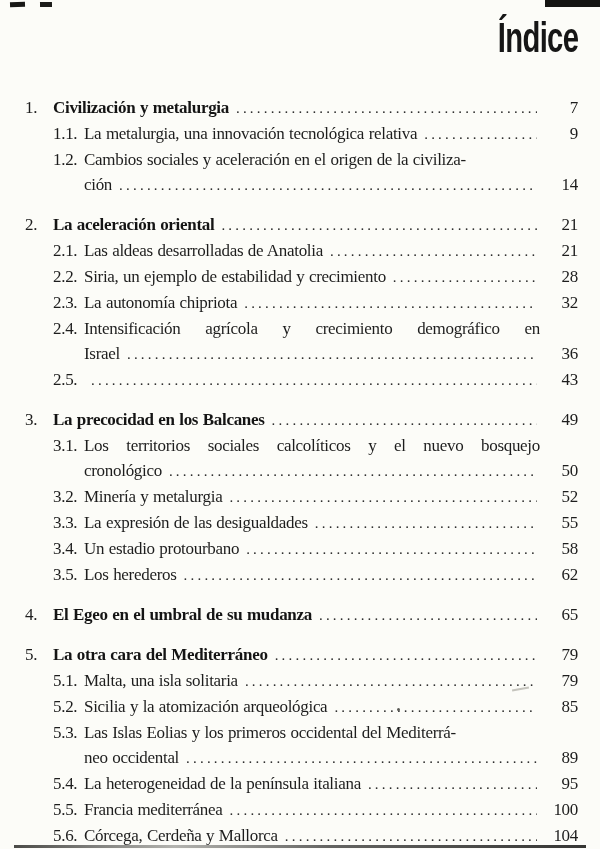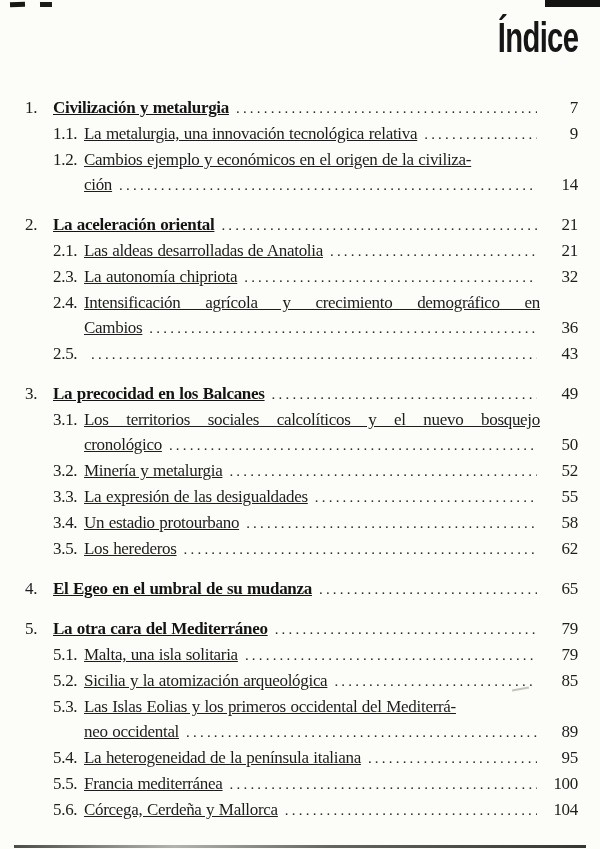--- a/index.html
+++ b/index.html
@@ -30,21 +30,21 @@
   }
   
   .toc { margin-top: 33px; font-size: 17px; line-height: 25px; letter-spacing: -0.3px; word-spacing: 0.6px; }
   .chapter + .chapter { margin-top: 14px; }
   .row { display: flex; align-items: baseline; }
   .num { flex: 0 0 auto; }
   .ch-num { width: 28px; }
   .ch-title { font-weight: 700; white-space: nowrap; color:#141414; }
   .items { margin-left: 28px; }
   .it-num { width: 31px; }
-  .txt { white-space: nowrap; text-decoration: underline; }
+  .txt { white-space: nowrap; }
   .txt.just {
     flex: 1 1 auto;
     white-space: normal;
     text-align: justify;
     text-align-last: justify;
   }
   .leader {
     flex: 1 1 auto;
     overflow: hidden;
     white-space: nowrap;
@@ -94,21 +94,21 @@
     <div class="items">
   <div class="row it-row">
     <span class="num it-num">1.1.</span>
     <span class="txt it-title">La metalurgia, una innovación tecnológica relativa</span>
     <span class="leader"></span>
     <span class="pg">9</span>
   </div>
 
   <div class="row it-row">
     <span class="num it-num">1.2.</span>
-    <span class="txt it-title">Cambios ejemplo y económicos en el origen de la civiliza-</span>
+    <span class="txt it-title">Cambios sociales y aceleración en el origen de la civiliza-</span>
 
   </div>
 
   <div class="row it-row">
     <span class="num it-num"></span>
     <span class="txt it-title">ción</span>
     <span class="leader"></span>
     <span class="pg">14</span>
   </div>
 </div>
@@ -122,38 +122,44 @@
       <span class="pg">21</span>
     </div>
     <div class="items">
   <div class="row it-row">
     <span class="num it-num">2.1.</span>
     <span class="txt it-title">Las aldeas desarrolladas de Anatolia</span>
     <span class="leader"></span>
     <span class="pg">21</span>
   </div>
 
+  <div class="row it-row">
+    <span class="num it-num">2.2.</span>
+    <span class="txt it-title">Siria, un ejemplo de estabilidad y crecimiento</span>
+    <span class="leader"></span>
+    <span class="pg">28</span>
+  </div>
 
   <div class="row it-row">
     <span class="num it-num">2.3.</span>
     <span class="txt it-title">La autonomía chipriota</span>
     <span class="leader"></span>
     <span class="pg">32</span>
   </div>
 
   <div class="row it-row">
     <span class="num it-num">2.4.</span>
     <span class="txt it-title just">Intensificación agrícola y crecimiento demográfico en</span>
 
     <span class="pg"></span>
   </div>
 
   <div class="row it-row">
     <span class="num it-num"></span>
-    <span class="txt it-title">Cambios</span>
+    <span class="txt it-title">Israel</span>
     <span class="leader"></span>
     <span class="pg">36</span>
   </div>
 
   <div class="row it-row">
     <span class="num it-num">2.5.</span>
     <span class="leader"></span>
     <span class="pg">43</span>
   </div>
 </div>

